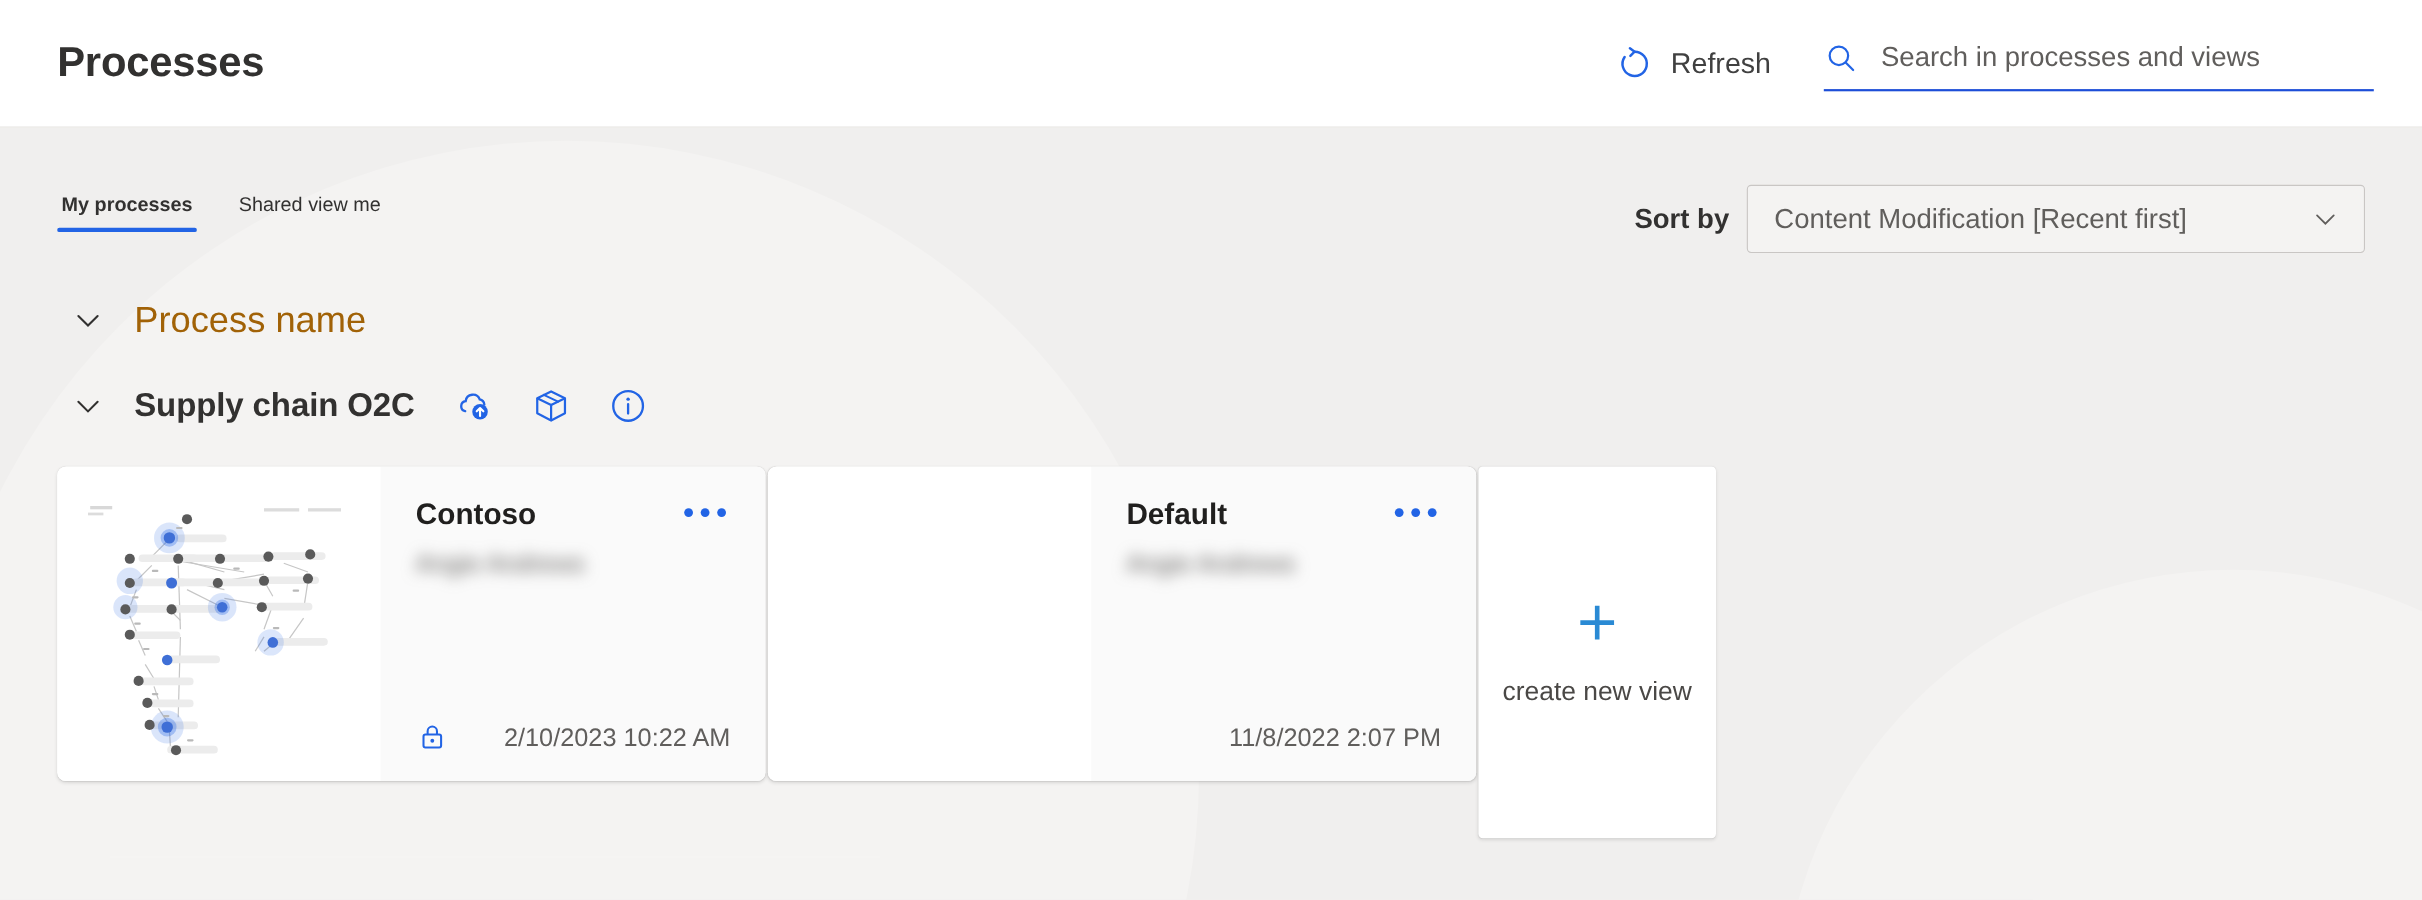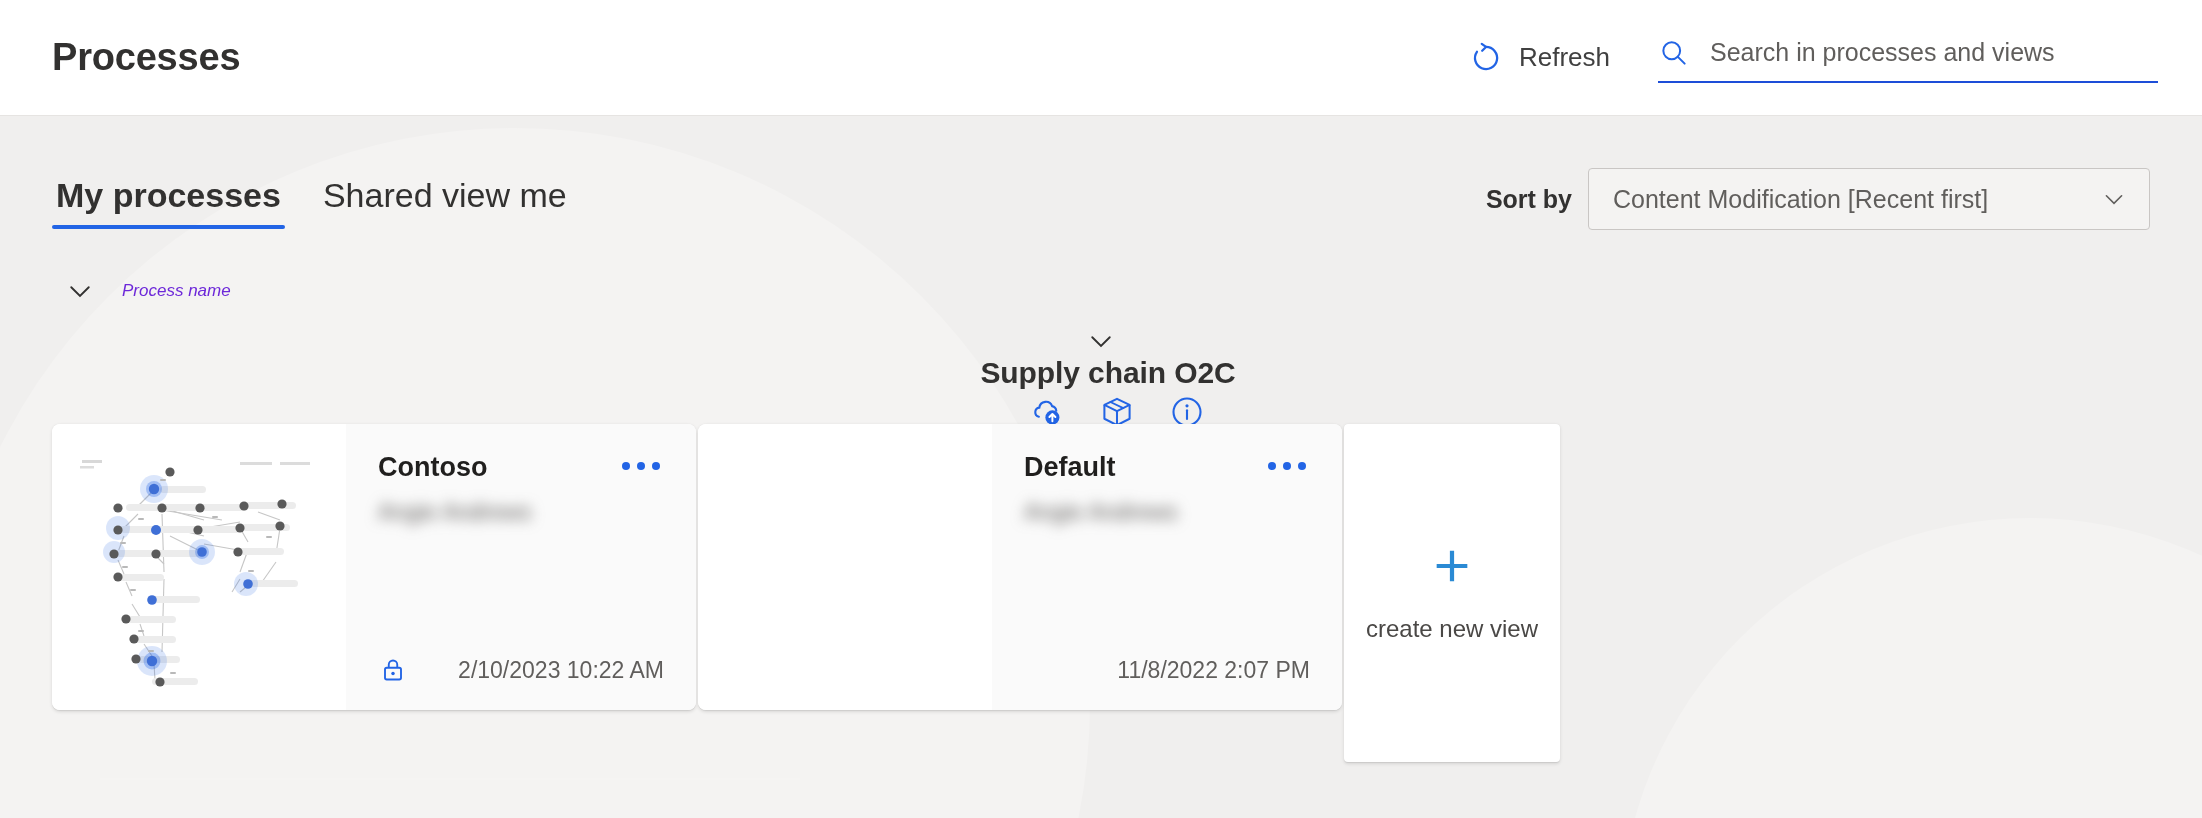--- a/index.html
+++ b/index.html
@@ -102,21 +102,21 @@
     position: relative;
     display: flex;
     align-items: flex-start;
     padding: 0 52px;
     margin-top: 42px;
     height: 90px;
     z-index: 3;
   }
   .tabs { display: flex; align-items: flex-start; gap: 34px; padding-top: 18px; }
   .tab {
-    font-size: 34px;
+    font-size: 18px;
     color: #323130;
     padding: 0 4px 14px 4px;
     cursor: pointer;
     position: relative;
     background: none; border: none;
     font-family: "Segoe UI", "Liberation Sans", sans-serif;
   }
   .tab.active { font-weight: 600; }
   .tab.active::after {
     content: "";
@@ -162,32 +162,30 @@
     align-items: center;
     height: 62px;
     gap: 0;
   }
   .caret-btn {
     width: 56px; height: 56px;
     display: flex; align-items: center; justify-content: center;
     cursor: pointer; background: none; border: none;
   }
   .group-header-label {
-    font-size: 17px;
-    color: #6d28d9;
+    font-size: 33px;
+    color: #a16207;
     margin-left: 14px;
-    font-style: italic;
   }
 
   .process-row {
     display: flex;
     align-items: center;
     height: 86px;
     margin-top: 4px;
-    flex-direction: column;
   }
   .process-name {
     font-size: 30px;
     font-weight: 600;
     color: #323130;
     margin-left: 14px;
     letter-spacing: -0.1px;
   }
   .process-icons {
     display: flex;

